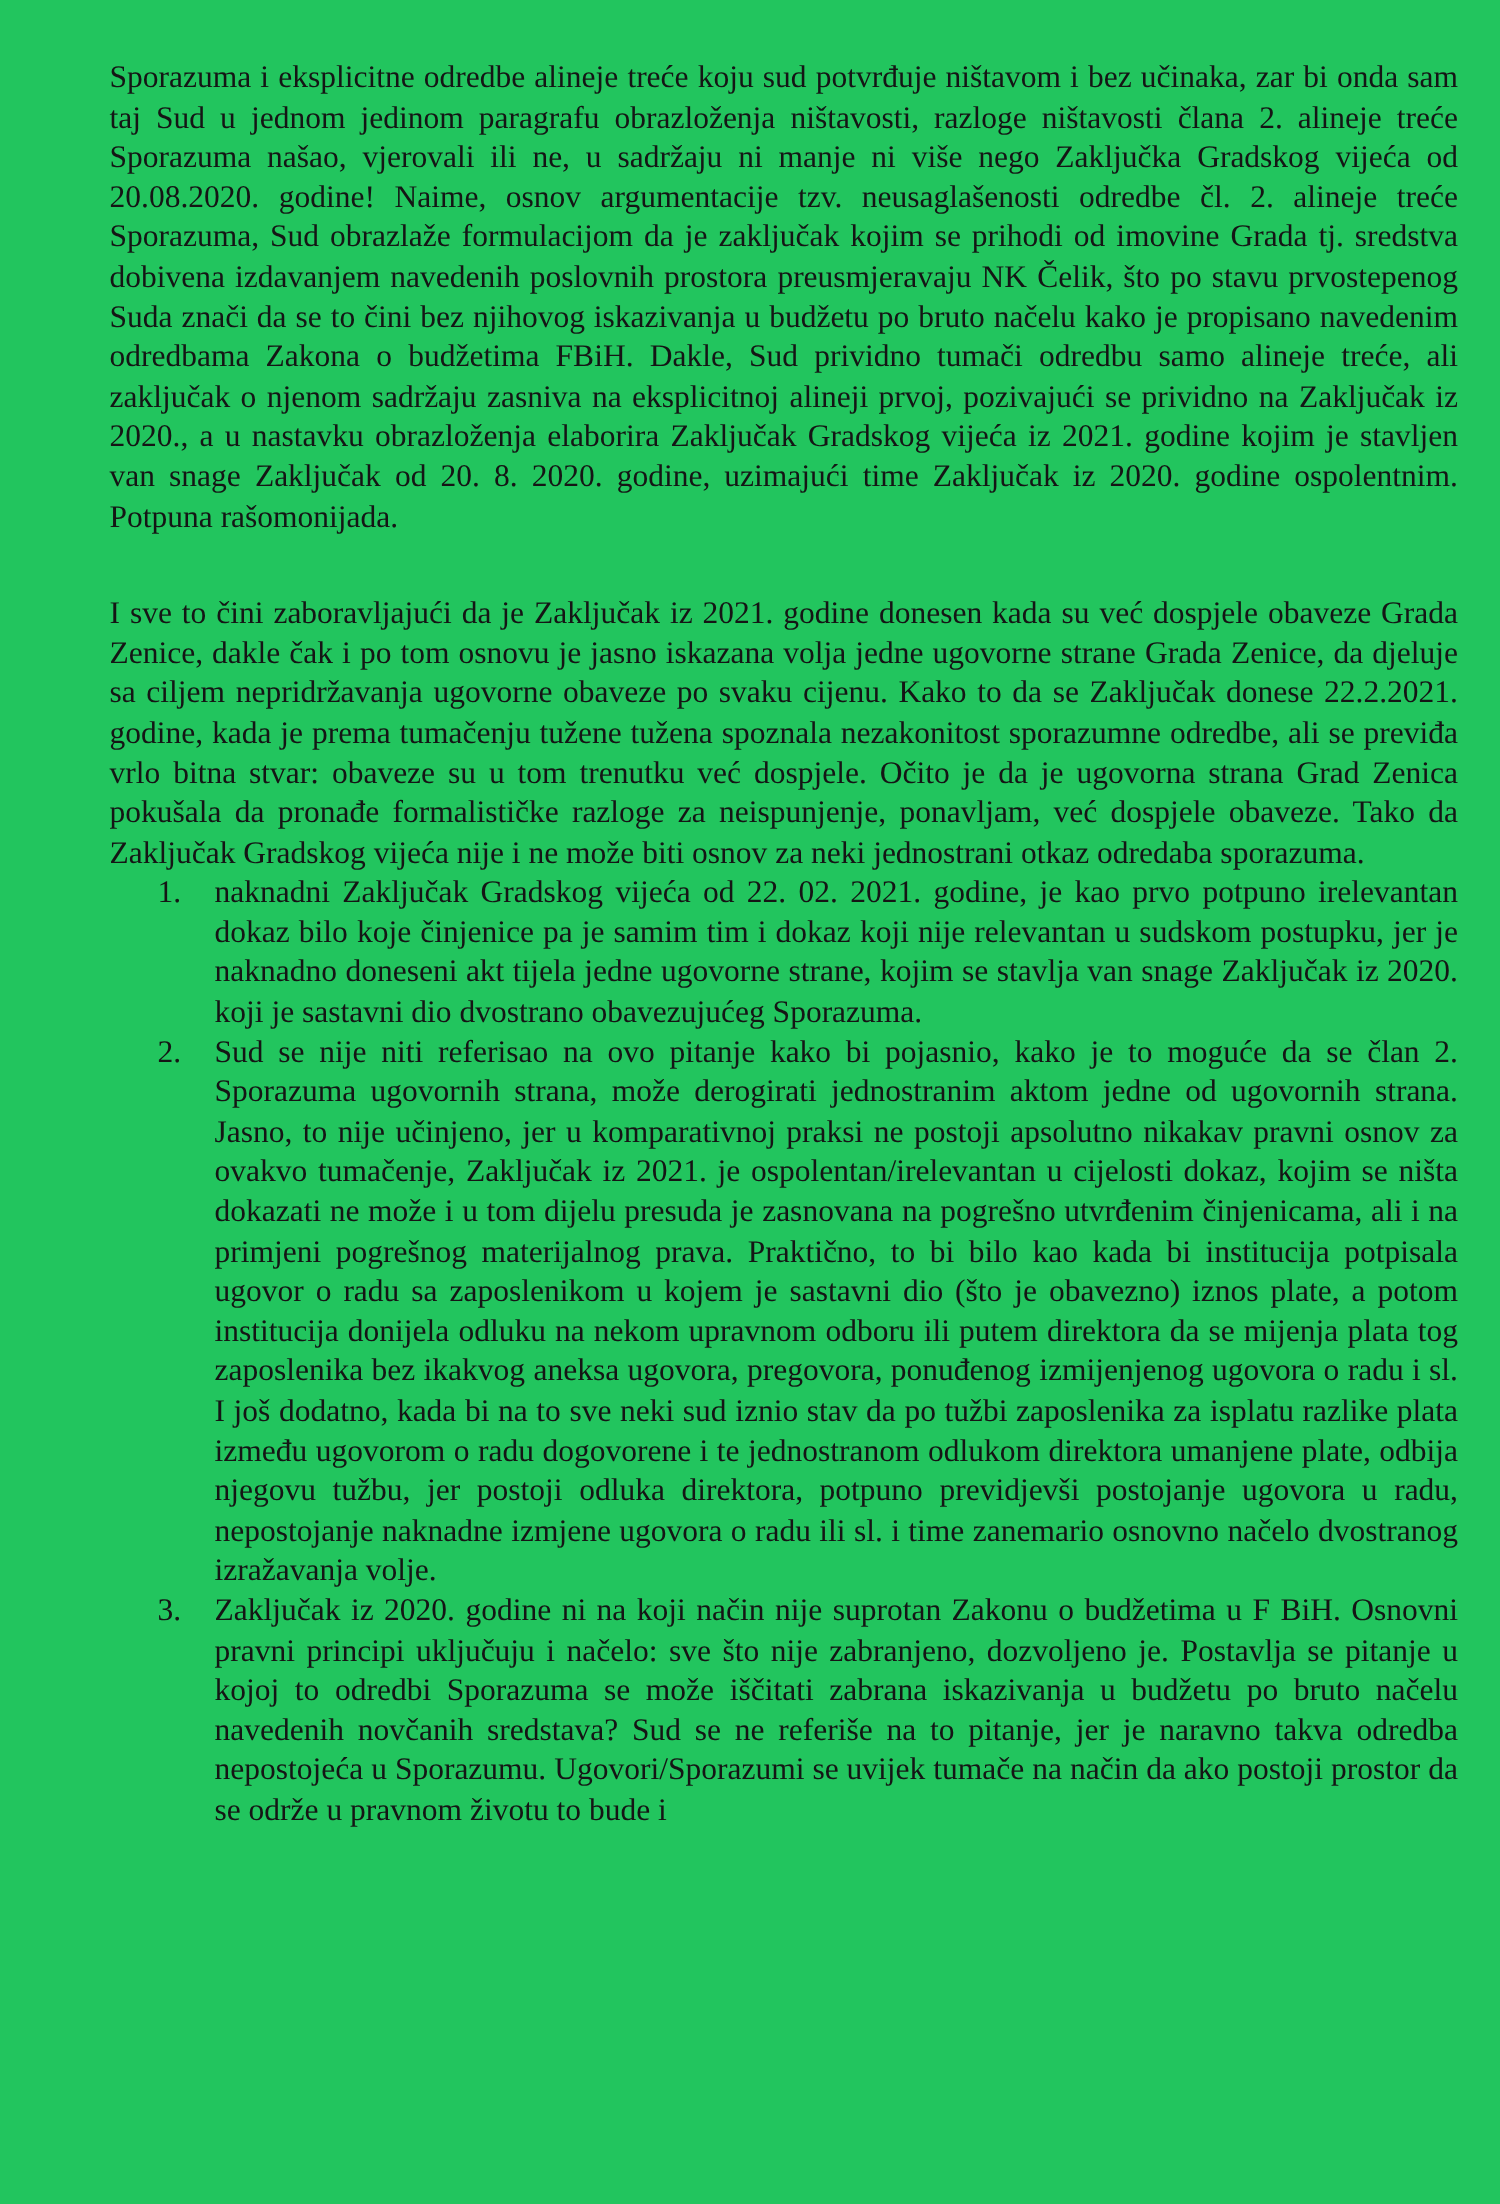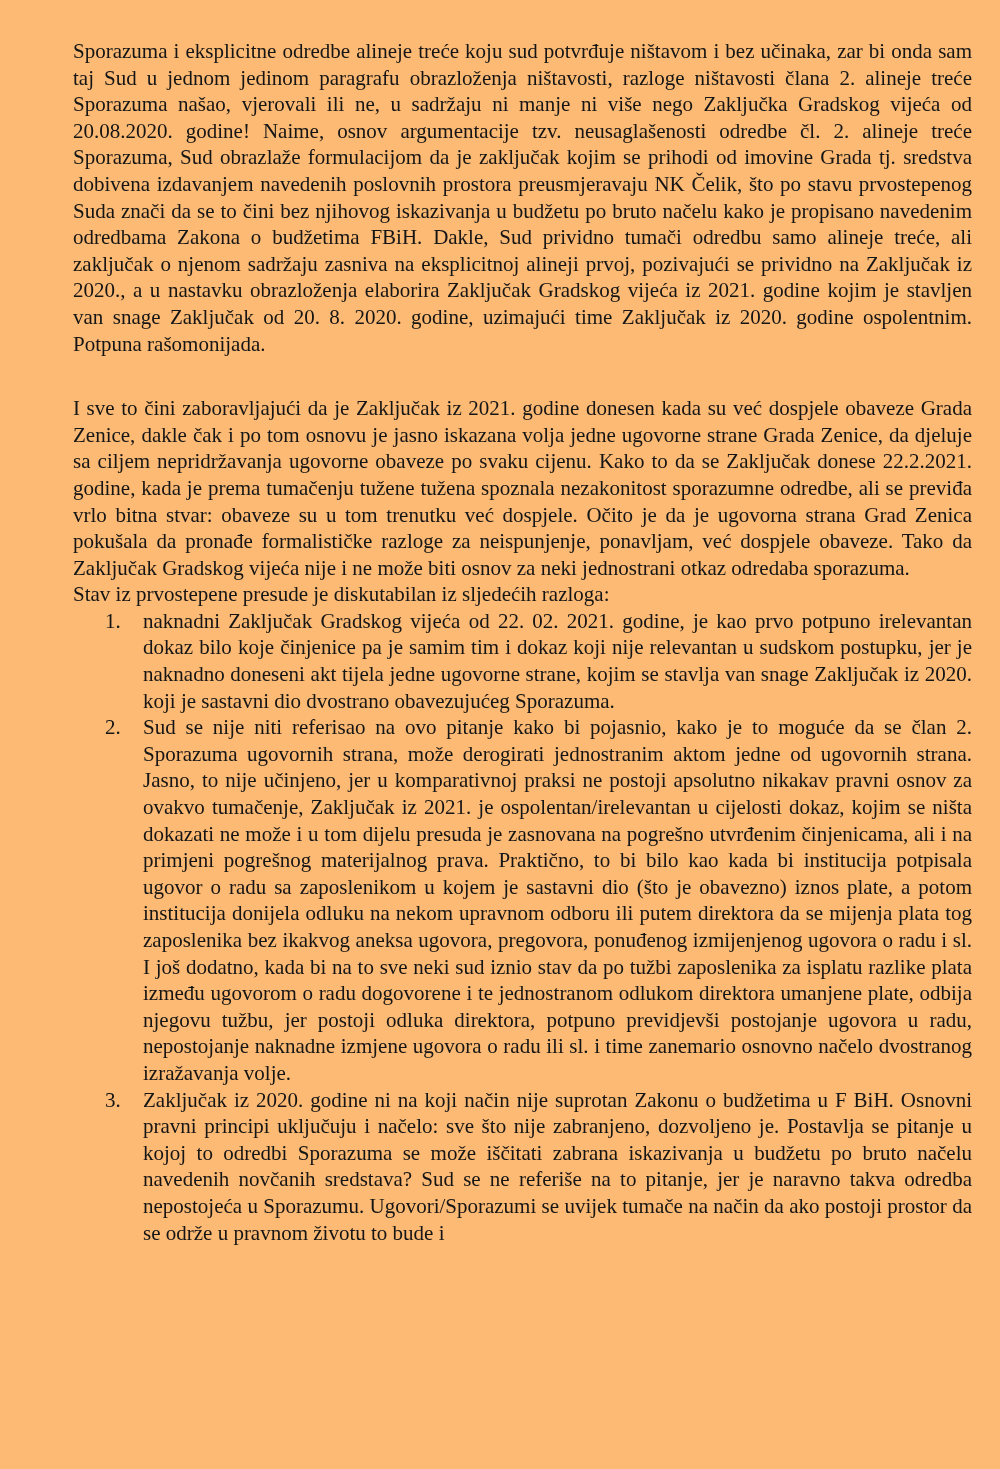--- a/index.html
+++ b/index.html
@@ -5,21 +5,21 @@
   html, body {
     margin: 0;
     padding: 0;
     background: #ffffff;
   }
   .page {
     position: relative;
     width: 1000px;
     height: 1469px;
     margin: 0 auto;
-    background: #fdba74;
+    background: #22c55e;
     box-sizing: border-box;
     padding: 38px 28px 0 73px;
     font-family: "Liberation Serif", "DejaVu Serif", serif;
     font-size: 21px;
     line-height: 26.6px;
     color: #151515;
     overflow: hidden;
   }
   .para {
     margin: 0;
@@ -48,21 +48,20 @@
 </style>
 </head>
 <body>
 
 <div class="page">
 
   <p class="para">Sporazuma i eksplicitne odredbe alineje treće koju sud potvrđuje ništavom i bez učinaka, zar bi onda sam taj Sud u jednom jedinom paragrafu obrazloženja ništavosti, razloge ništavosti člana 2. alineje treće Sporazuma našao, vjerovali ili ne, u sadržaju ni manje ni više nego Zaključka Gradskog vijeća od 20.08.2020. godine! Naime, osnov argumentacije tzv. neusaglašenosti odredbe čl. 2. alineje treće Sporazuma, Sud obrazlaže formulacijom da je zaključak kojim se prihodi od imovine Grada tj. sredstva dobivena izdavanjem navedenih poslovnih prostora preusmjeravaju NK Čelik, što po stavu prvostepenog Suda znači da se to čini bez njihovog iskazivanja u budžetu po bruto načelu kako je propisano navedenim odredbama Zakona o budžetima FBiH. Dakle, Sud prividno tumači odredbu samo alineje treće, ali zaključak o njenom sadržaju zasniva na eksplicitnoj alineji prvoj, pozivajući se prividno na Zaključak iz 2020., a u nastavku obrazloženja elaborira Zaključak Gradskog vijeća iz 2021. godine kojim je stavljen van snage Zaključak od 20. 8. 2020. godine, uzimajući time Zaključak iz 2020. godine ospolentnim. Potpuna rašomonijada.</p>
 
   <p class="para gap-before">I sve to čini zaboravljajući da je Zaključak iz 2021. godine donesen kada su već dospjele obaveze Grada Zenice, dakle čak i po tom osnovu je jasno iskazana volja jedne ugovorne strane Grada Zenice, da djeluje sa ciljem nepridržavanja ugovorne obaveze po svaku cijenu. Kako to da se Zaključak donese 22.2.2021. godine, kada je prema tumačenju tužene tužena spoznala nezakonitost sporazumne odredbe, ali se previđa vrlo bitna stvar: obaveze su u tom trenutku već dospjele. Očito je da je ugovorna strana Grad Zenica pokušala da pronađe formalističke razloge za neispunjenje, ponavljam, već dospjele obaveze. Tako da Zaključak Gradskog vijeća nije i ne može biti osnov za neki jednostrani otkaz odredaba sporazuma.</p>
 
-  <p class="para">Stav iz prvostepene presude je diskutabilan iz sljedećih razloga:</p>
 
   <div class="olist">
 
     <div class="li">
       <span class="num">1.</span>
       <span>naknadni Zaključak Gradskog vijeća od 22. 02. 2021. godine, je kao prvo potpuno irelevantan dokaz bilo koje činjenice pa je samim tim i dokaz koji nije relevantan u sudskom postupku, jer je naknadno doneseni akt tijela jedne ugovorne strane, kojim se stavlja van snage Zaključak iz 2020. koji je sastavni dio dvostrano obavezujućeg Sporazuma.</span>
     </div>
 
     <div class="li">
       <span class="num">2.</span>

